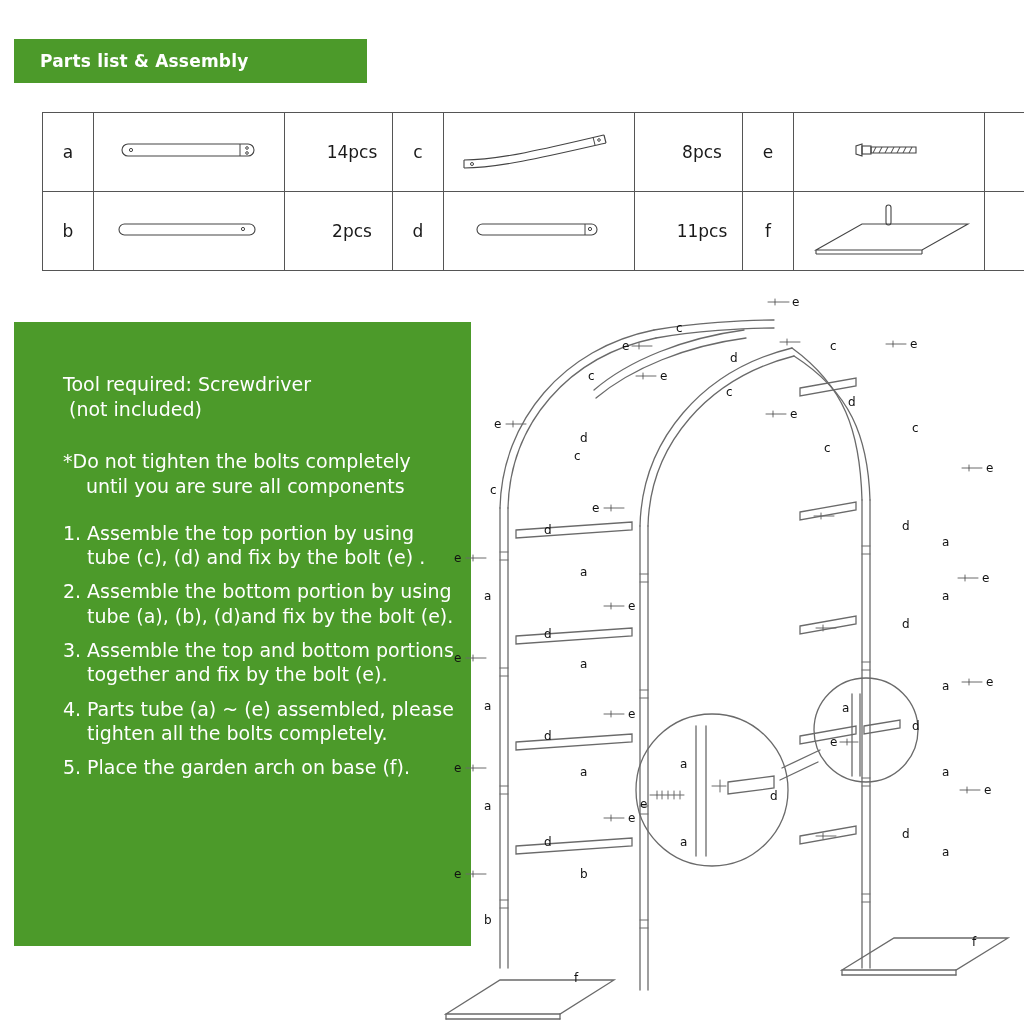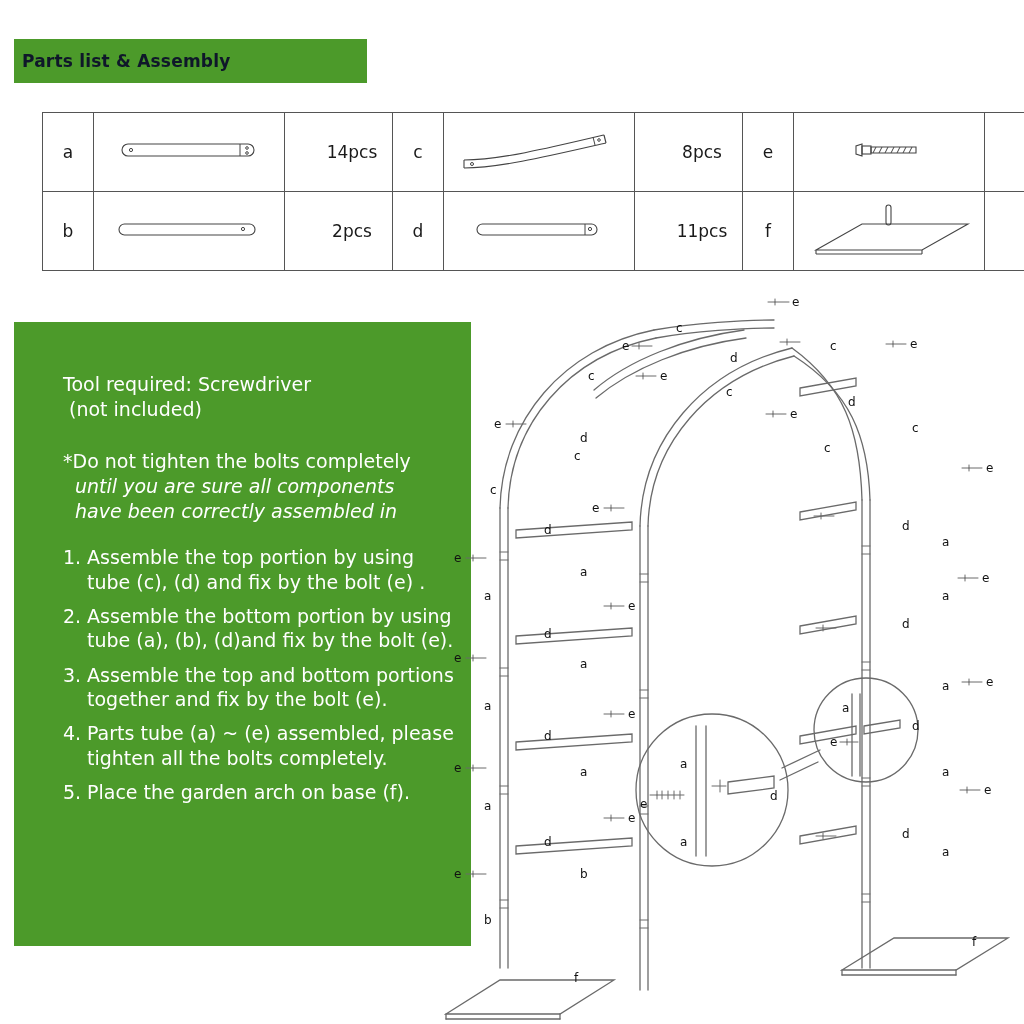--- a/index.html
+++ b/index.html
@@ -12,22 +12,22 @@
     overflow:hidden;
   }
   
   #header-banner{
     position:absolute;left:14px;top:39px;
     width:353px;height:44px;
     background:#4c9a2a;
     display:flex;align-items:center;
   }
   #header-banner .title{
-    color:#0f172a;font-size:17px;font-weight:bold;
-    margin-left:8px;letter-spacing:.2px;
+    color:#ffffff;font-size:17px;font-weight:bold;
+    margin-left:26px;letter-spacing:.2px;
   }
   
   #parts-table{
     position:absolute;left:42px;top:112px;
     width:938px;height:153px;
     border-collapse:collapse;
     table-layout:fixed;
   }
   #parts-table td{
     border:1px solid #555;
@@ -50,21 +50,21 @@
   #instructions-panel .tool-line{
     font-size:19px;
     margin:50px 0 0 22px;
     line-height:1.3;
   }
   #instructions-panel .tool-line .sub{display:block;margin-left:6px;}
   #instructions-panel .note{
     font-size:19px;line-height:1.3;
     margin:28px 0 0 22px;width:390px;
   }
-  #instructions-panel .note .cont{display:block;margin-left:12px;font-style:italic;}
+  #instructions-panel .note .cont{display:block;margin-left:23px;}
   #instructions-panel ol{
     margin:22px 0 0 22px;padding:0;
     list-style:none;width:396px;
   }
   #instructions-panel ol li{
     font-size:19px;line-height:1.28;
     margin-bottom:10px;
     padding-left:24px;
     position:relative;
   }
@@ -172,21 +172,20 @@
 
 <div id="instructions-panel">
   <div class="tool-line">
     <span>Tool required: Screwdriver</span>
     <span class="sub">(not included)</span>
   </div>
 
   <div class="note">
     <span>*Do not tighten the bolts completely</span>
     <span class="cont">until you are sure all components</span>
-    <span class="cont">have been correctly assembled in</span>
   </div>
 
   <ol>
     <li>
       <span class="num">1.</span>
       <span>Assemble the top portion by using tube (c), (d) and fix by the bolt (e) .</span>
     </li>
     <li>
       <span class="num">2.</span>
       <span>Assemble the bottom portion by using tube (a), (b), (d)and fix by the bolt (e).</span>

